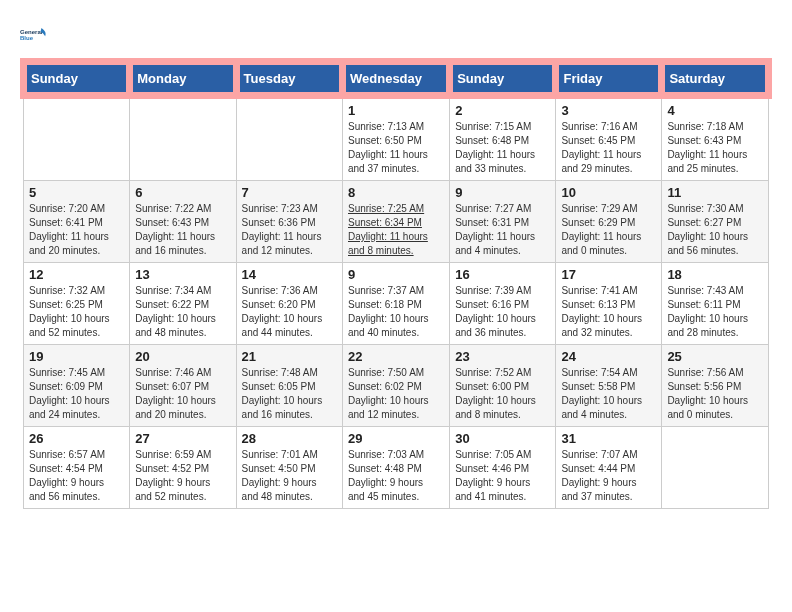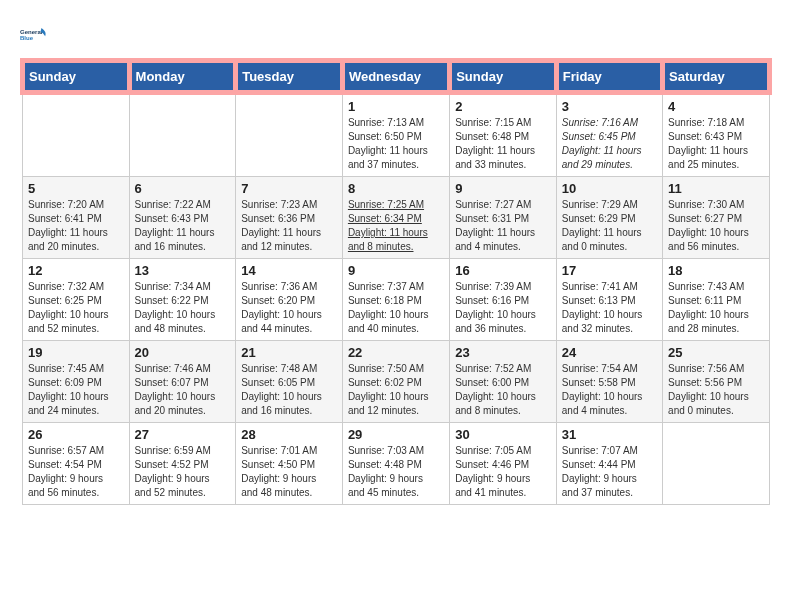--- a/index.html
+++ b/index.html
@@ -42,21 +42,21 @@
       border-collapse: collapse;
       border: 1px solid #bbb;
     }
     .calendar th {
       background: #2a5fa5;
       color: #fff;
       font-size: 13px;
       font-weight: bold;
       padding: 6px 4px;
       text-align: left;
-      border: 5px solid #fca5a5;
+      border: 7px solid #fca5a5;
     }
     .calendar td {
       vertical-align: top;
       width: 108px;
       min-height: 90px;
       padding: 4px 5px;
       border: 1px solid #ccc;
       font-size: 10px;
       color: #333;
       background: #fff;
@@ -121,21 +121,21 @@
         </td>
         <td>
           <span class="day-num">2</span>
           <div class="day-info" style="white-space: pre-line;">Sunrise: 7:15 AM
 Sunset: 6:48 PM
 Daylight: 11 hours
 and 33 minutes.</div>
         </td>
         <td>
           <span class="day-num">3</span>
-          <div class="day-info" style="white-space: pre-line; font-style: italic;">Sunrise: 7:16 AM
+          <div class="day-info" style="white-space: pre-line;">Sunrise: 7:16 AM
 Sunset: 6:45 PM
 Daylight: 11 hours
 and 29 minutes.</div>
         </td>
         <td>
           <span class="day-num">4</span>
           <div class="day-info" style="white-space: pre-line;">Sunrise: 7:18 AM
 Sunset: 6:43 PM
 Daylight: 11 hours
 and 25 minutes.</div>

